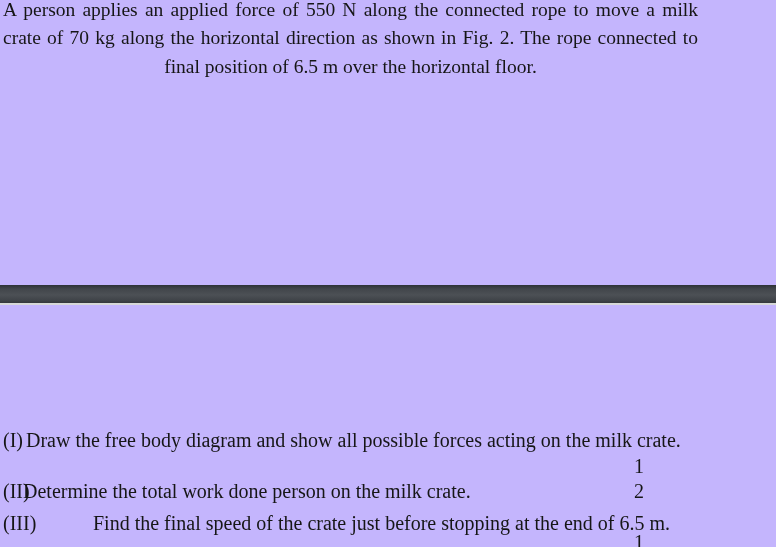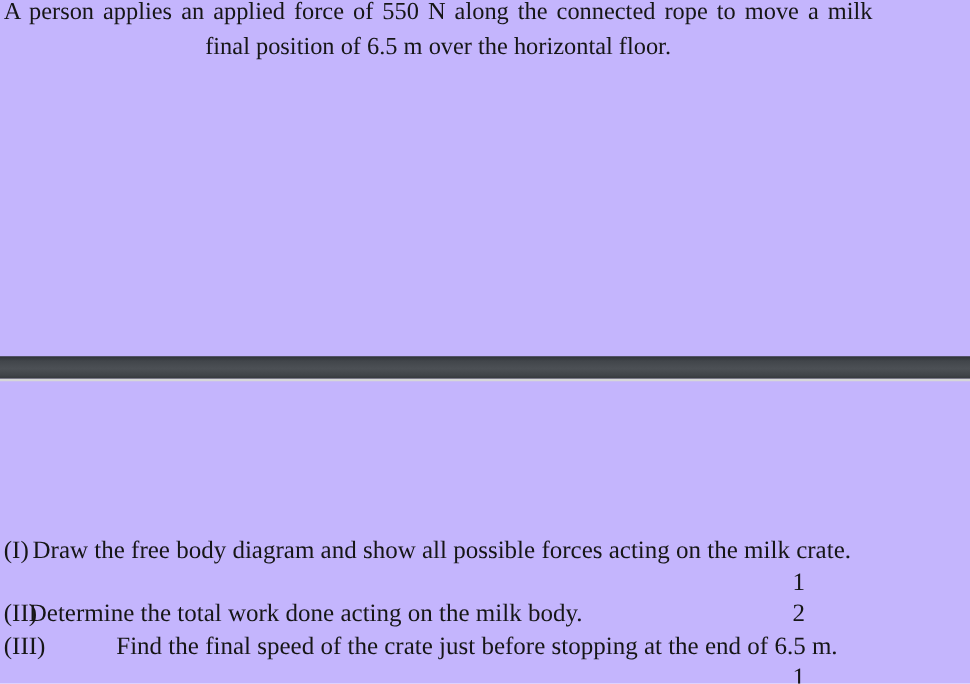--- a/index.html
+++ b/index.html
@@ -60,53 +60,54 @@
     .q-row {
       position: relative;
       height: 25.5px;
       white-space: nowrap;
     }
     .q-num {
       display: inline-block;
     }
     .q-num-1 { width: 23px; }
     .q-num-2 { width: 20px; }
-    .q-num-3 { width: 90px; }
+    .q-num-3 { width: 90px; margin-top: 6px; }
     .q-marks {
       position: absolute;
       top: 0;
       left: 626px;
       width: 20px;
       text-align: center;
     }
   </style>
 </head>
 <body>
 
 <div class="page">
 
   <div class="intro">
     <div class="jline">A person applies an applied force of 550 N along the connected rope to move a milk</div>
+    <div class="jline">crate of 70 kg along the horizontal direction as shown in Fig. 2. The rope connected to</div>
     <div class="lastline">final position of 6.5 m over the horizontal floor.</div>
   </div>
 
   <div class="divider"></div>
 
   <div class="questions">
 
     <div class="q-row">
       <span class="q-num q-num-1">(I)</span><span class="q-text">Draw the free body diagram and show all possible forces acting on the milk crate.</span>
     </div>
 
     <div class="q-row">
       <span class="q-marks">1</span>
     </div>
 
     <div class="q-row">
-      <span class="q-num q-num-2">(II)</span><span class="q-text">Determine the total work done acting on the milk body.</span>
+      <span class="q-num q-num-2">(II)</span><span class="q-text">Determine the total work done person on the milk crate.</span>
       <span class="q-marks">2</span>
     </div>
 
     <div class="q-row">
       <span class="q-num q-num-3">(III)</span><span class="q-text">Find the final speed of the crate just before stopping at the end of 6.5 m.</span>
     </div>
 
     <div class="q-row">
       <span class="q-marks">1</span>
     </div>

